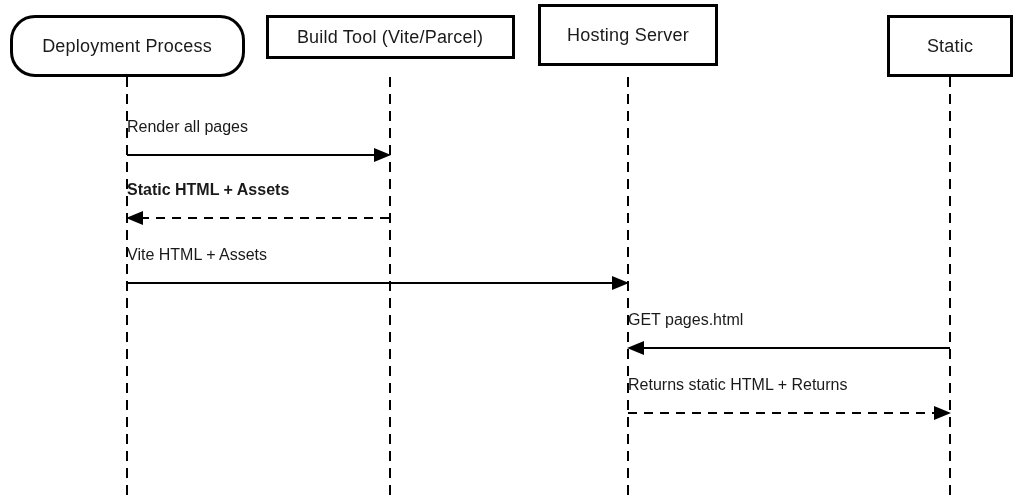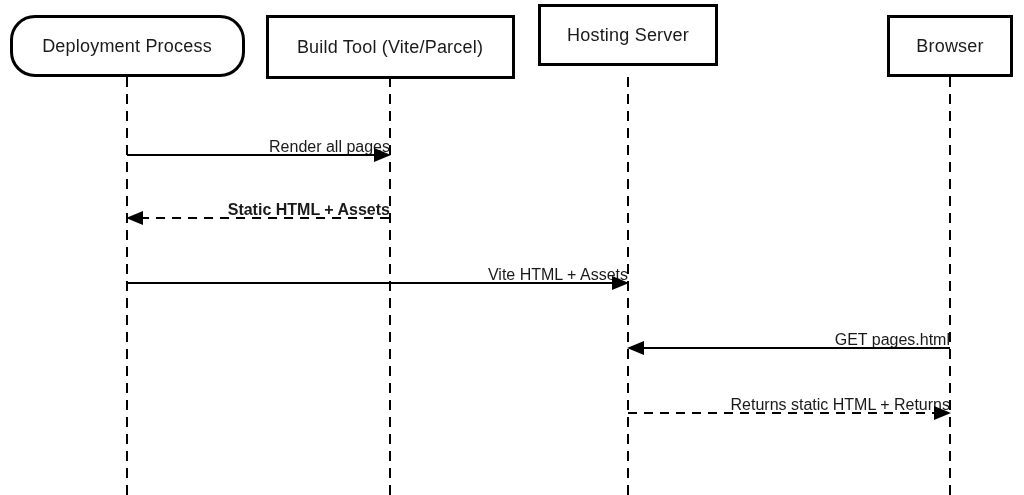--- a/index.html
+++ b/index.html
@@ -49,22 +49,22 @@
   
   .message {
     position: absolute;
     height: 2px;
     z-index: 3;
   }
   .mlabel {
     position: absolute;
     left: 0;
     right: 0;
-    bottom: 0;
-    text-align: right;
+    bottom: 20px;
+    text-align: left;
     font-size: 16px;
     color: var(--text);
     white-space: nowrap;
   }
   .mline {
     position: absolute;
     top: 0;
     height: 2px;
   }
   .message.solid .mline { background: var(--line); }
@@ -94,36 +94,36 @@
 <div class="diagram">
 
   <div>
     <div class="pbox" style="left: 9.5px; top: 15px; width: 235px; height: 62px; border-radius: 25px;">
       <span class="plabel">Deployment Process</span>
     </div>
     <div class="lifeline" style="left: 126px; top: 77px; height: 418px;"></div>
   </div>
 
   <div>
-    <div class="pbox" style="left: 265.5px; top: 15px; width: 249px; height: 64px;">
+    <div class="pbox" style="left: 265.5px; top: 15px; width: 249px; height: 44px;">
       <span class="plabel">Build Tool (Vite/Parcel)</span>
     </div>
     <div class="lifeline" style="left: 389px; top: 77px; height: 418px;"></div>
   </div>
 
   <div>
     <div class="pbox" style="left: 538px; top: 4px; width: 180px; height: 62px;">
       <span class="plabel">Hosting Server</span>
     </div>
     <div class="lifeline" style="left: 627px; top: 77px; height: 418px;"></div>
   </div>
 
   <div>
     <div class="pbox" style="left: 887px; top: 15px; width: 126px; height: 62px;">
-      <span class="plabel">Browser</span>
+      <span class="plabel">Static</span>
     </div>
     <div class="lifeline" style="left: 949px; top: 77px; height: 418px;"></div>
   </div>
 
   <div class="message solid to-right" style="left: 127px; top: 154px; width: 263px;">
     <div class="mlabel">Render all pages</div>
     <div class="mline"></div>
     <div class="arrowhead"></div>
   </div>
 

